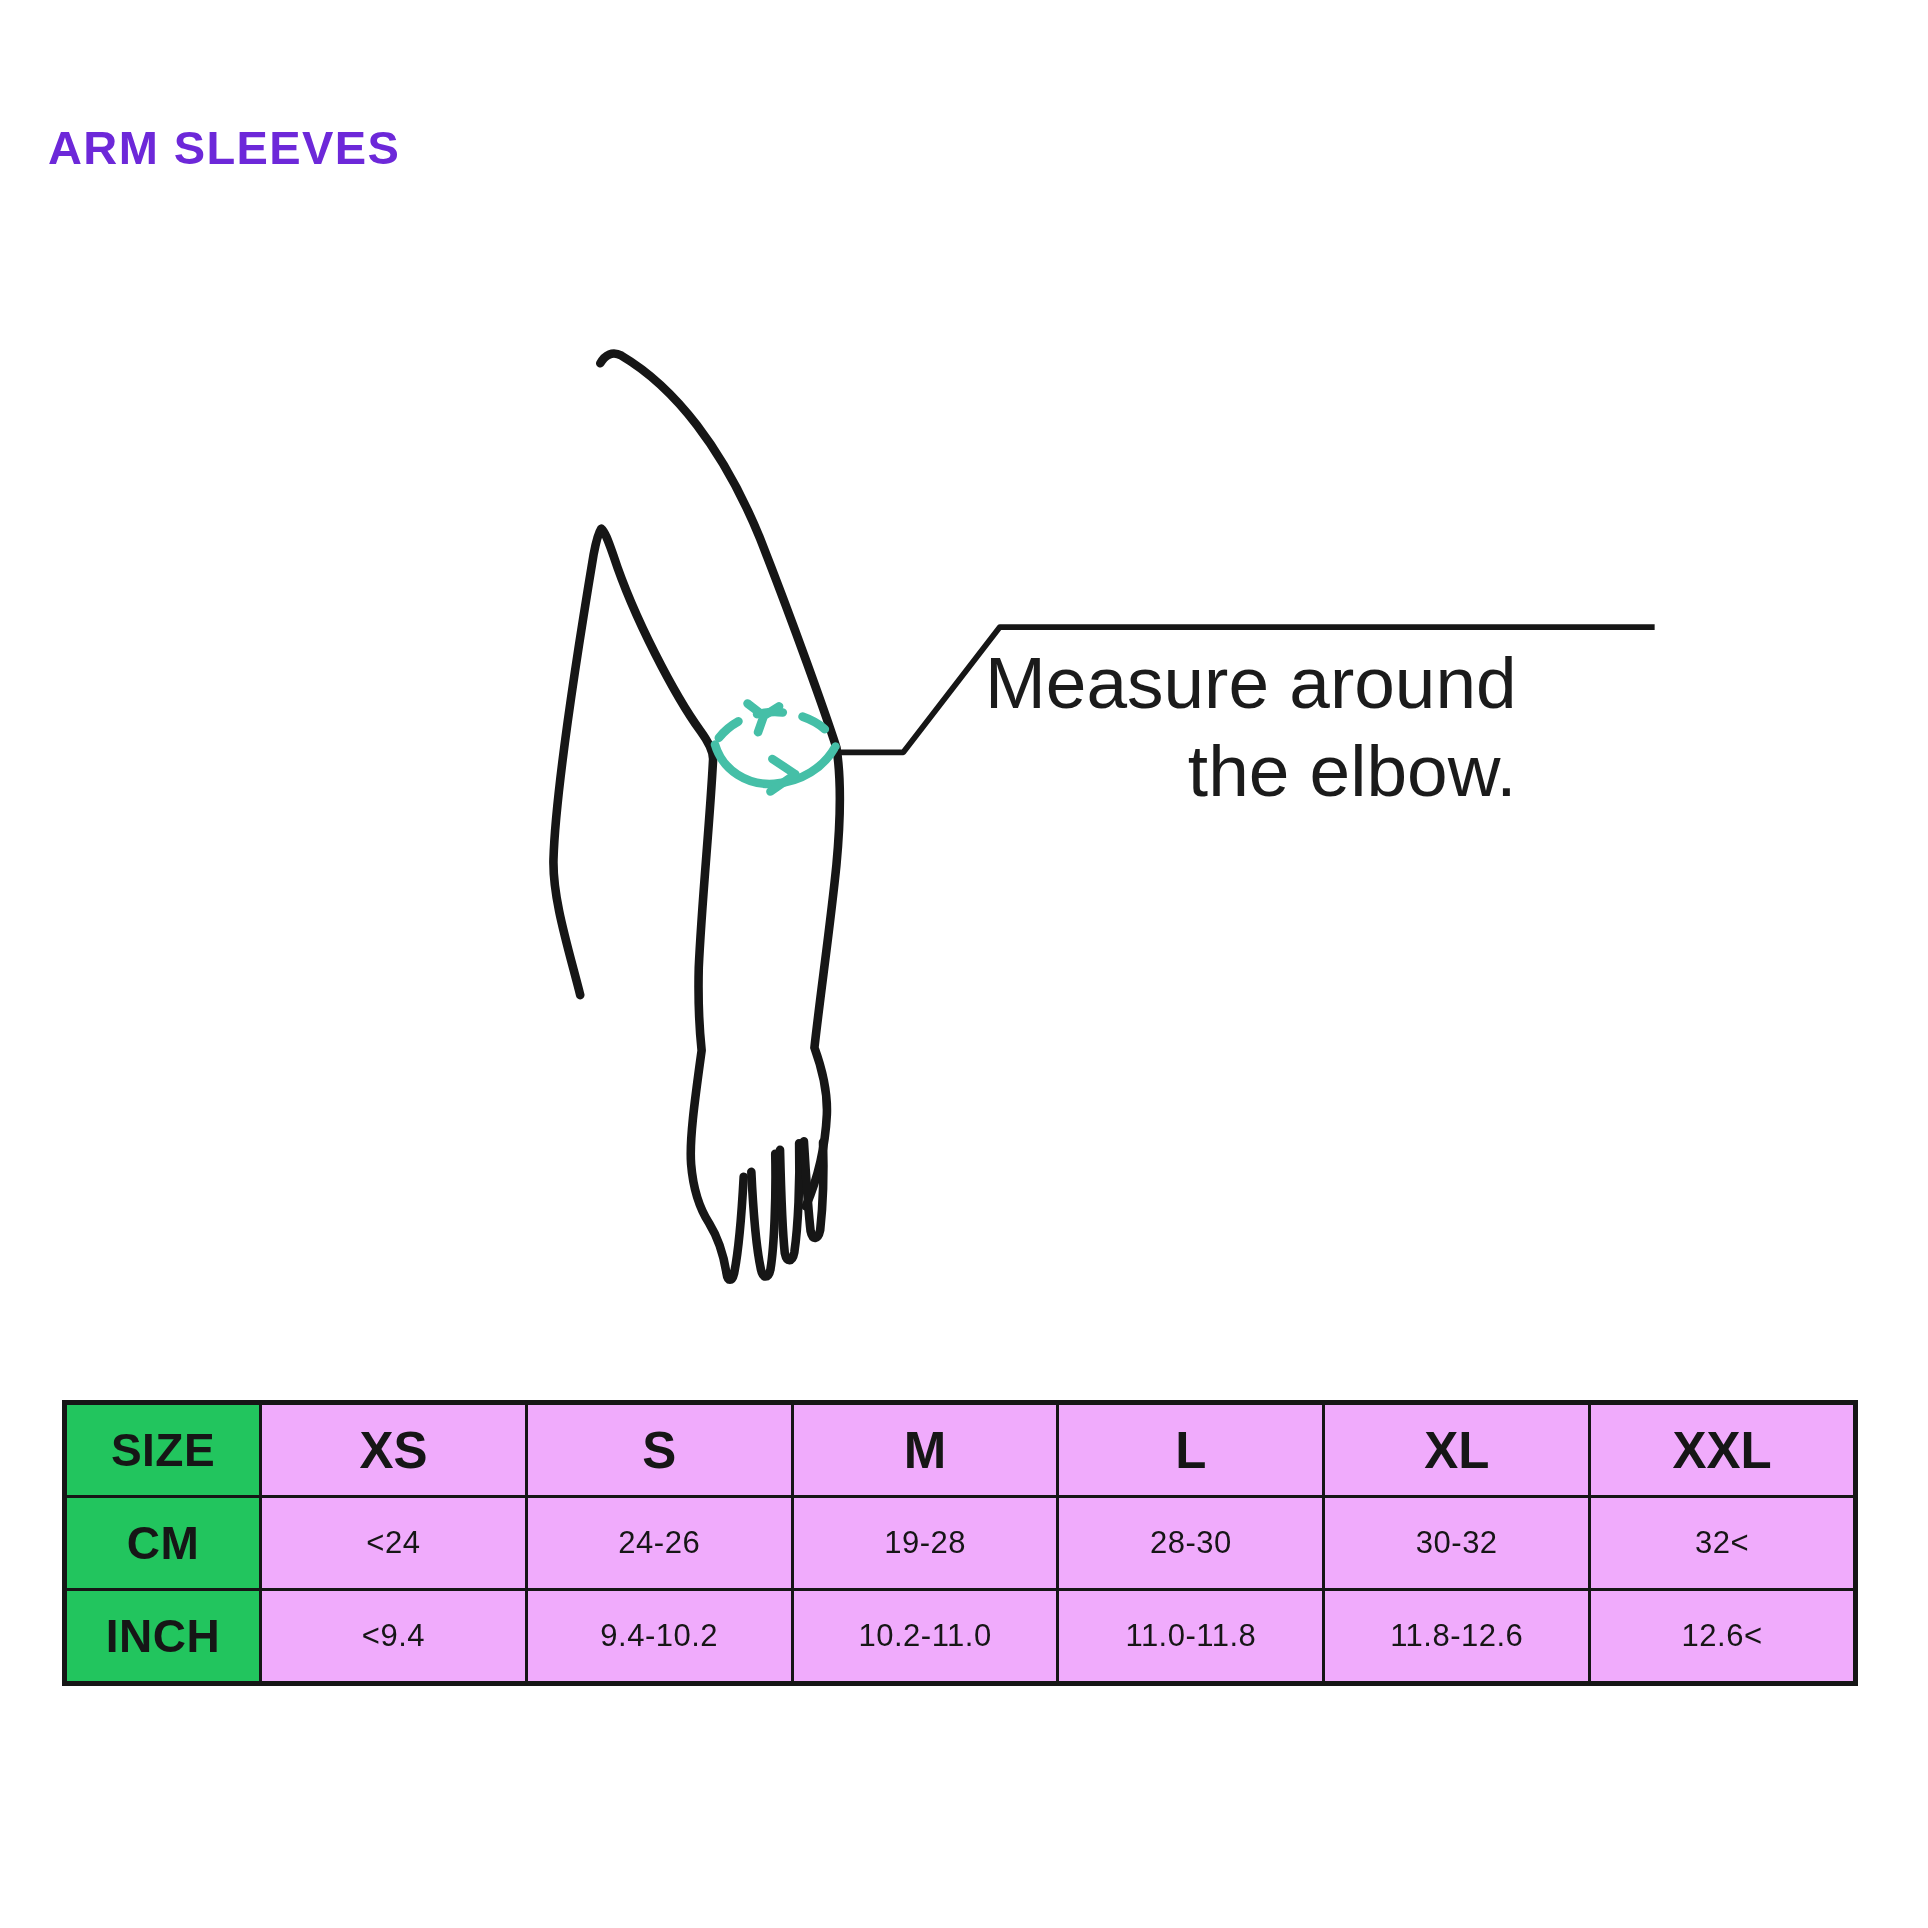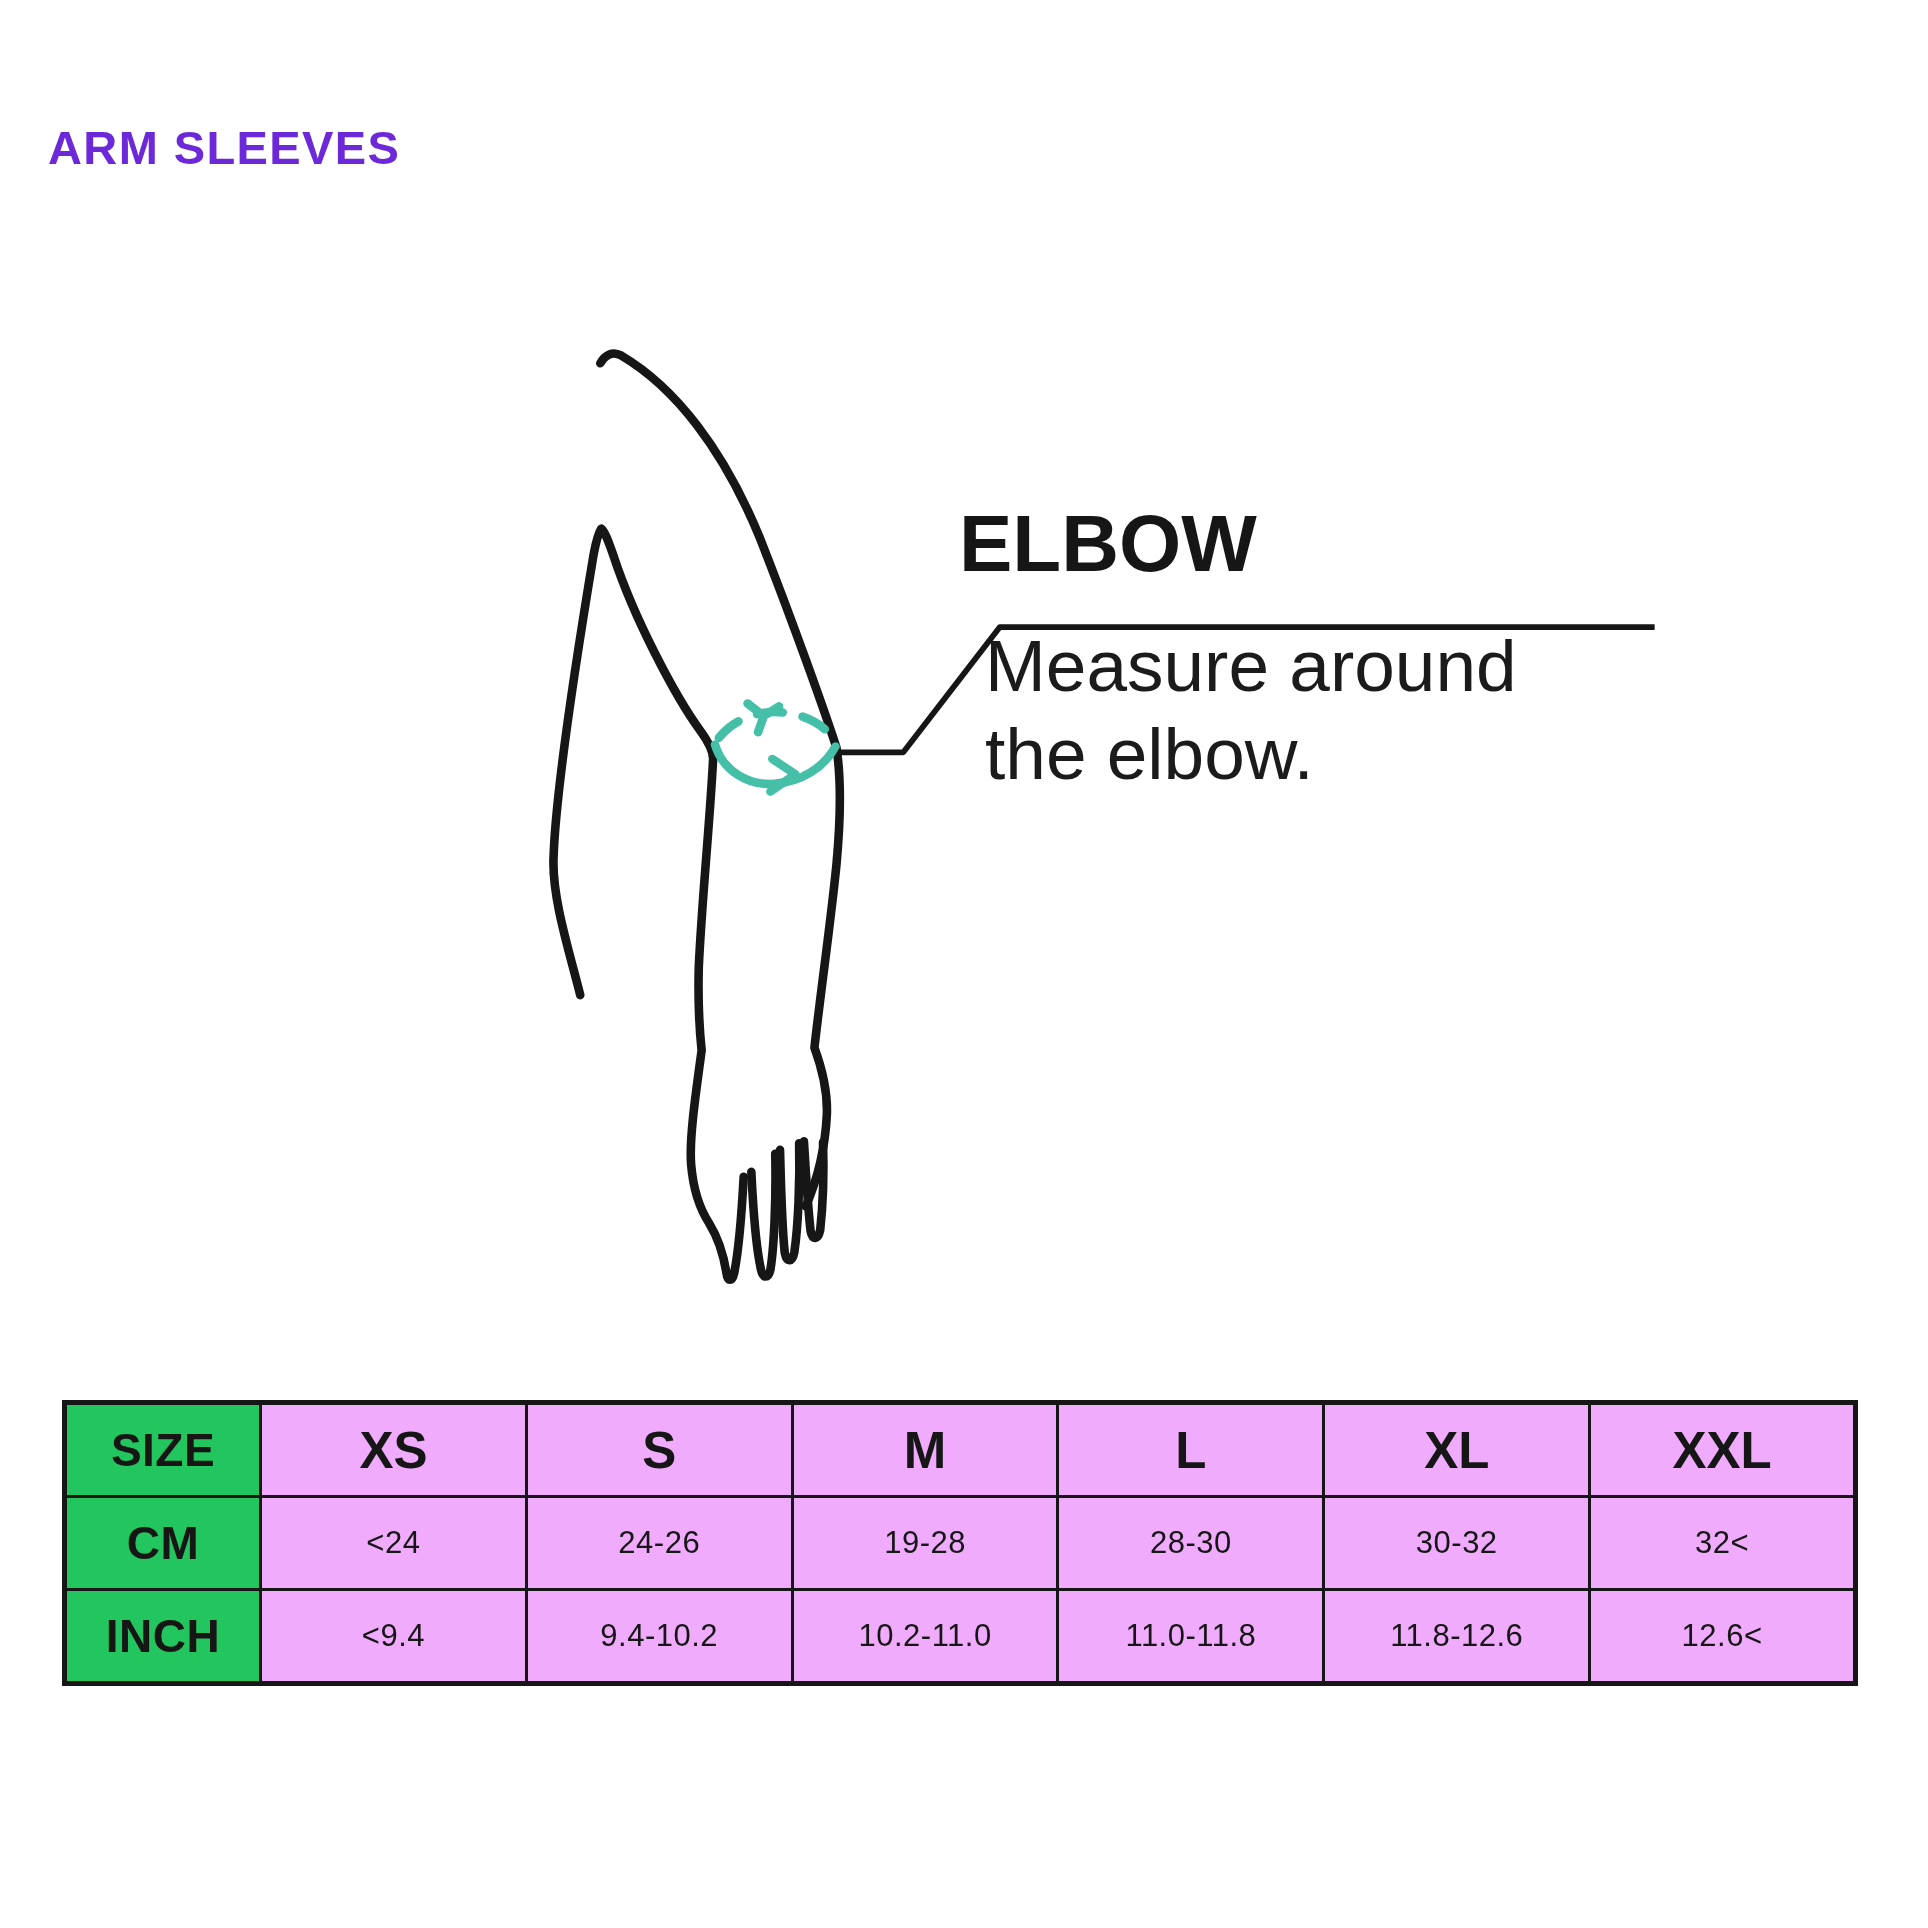--- a/index.html
+++ b/index.html
@@ -12,22 +12,22 @@
     color:#6d28d9;white-space:nowrap;
   }
 
   .diagram-svg{position:absolute;left:0;top:0;width:1929px;height:1928px;}
 
   .callout-title{
     position:absolute;left:959px;top:504px;
     font-size:80px;font-weight:bold;line-height:80px;white-space:nowrap;
   }
   .callout-desc{
-    position:absolute;left:985px;top:622px;
-    font-size:73px;line-height:88px;white-space:nowrap;color:#1b1b1b;
+    position:absolute;left:985px;top:639px;
+    font-size:73px;line-height:88px;white-space:nowrap;color:#1b1b1b;text-align:right;
   }
 
   .size-table{
     position:absolute;left:62px;top:1400px;width:1796px;
     border-collapse:collapse;table-layout:fixed;text-align:center;
     border:5.7px solid #161616;
   }
   .size-table td{
     border:3.8px solid #161616;height:90px;vertical-align:middle;
     background:#f0abfc;padding:0;
@@ -88,21 +88,20 @@
       <path d="M 808 794 L 832 810 M 806 828 L 832 810"></path>
 
       <path d="M 752 772 C 766 754, 790 744, 814 745 C 840 746, 862 758, 871 772" stroke-dasharray="27 21"></path>
 
       <path d="M 799 749 L 782 736 M 799 749 L 815 739 M 799 749 L 793 766"></path>
     </g>
 
     <path d="M 877 787 L 945 787 L 1046 656 L 1731 656" fill="none" stroke="#161616" stroke-width="6" stroke-linejoin="round"></path>
   </svg>
 
-  <div class="callout-title">ELBOW</div>
 
   <div class="callout-desc">
     <div>Measure around</div>
     <div>the elbow.</div>
   </div>
 
   <table class="size-table">
     <colgroup>
       <col style="width:196px">
       <col>

